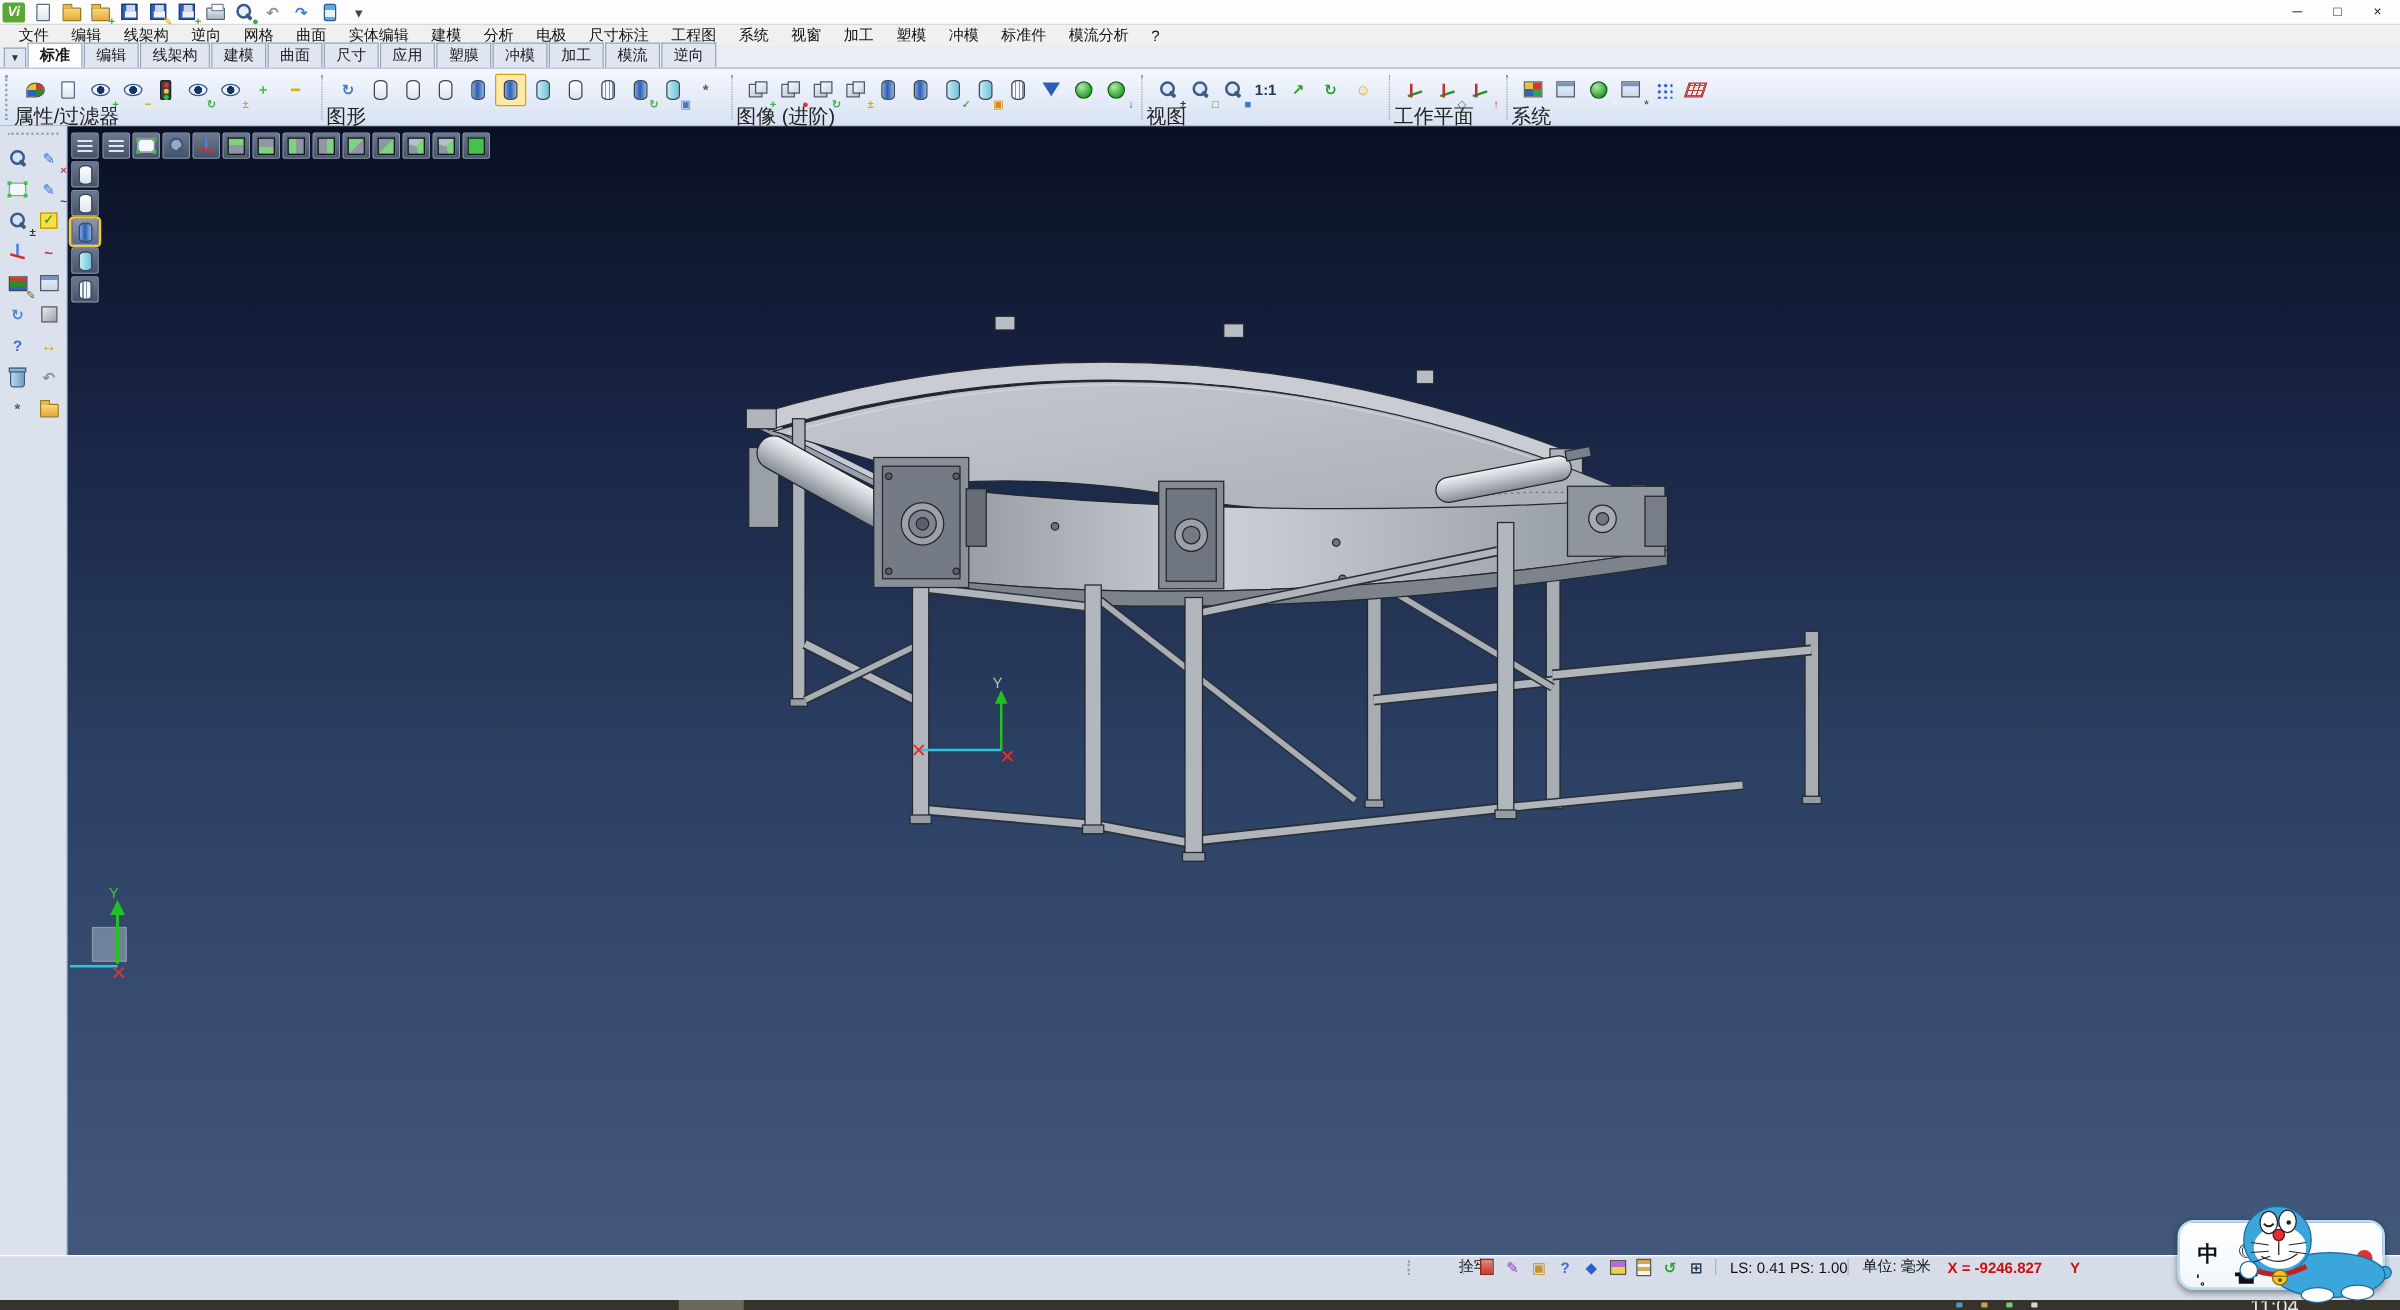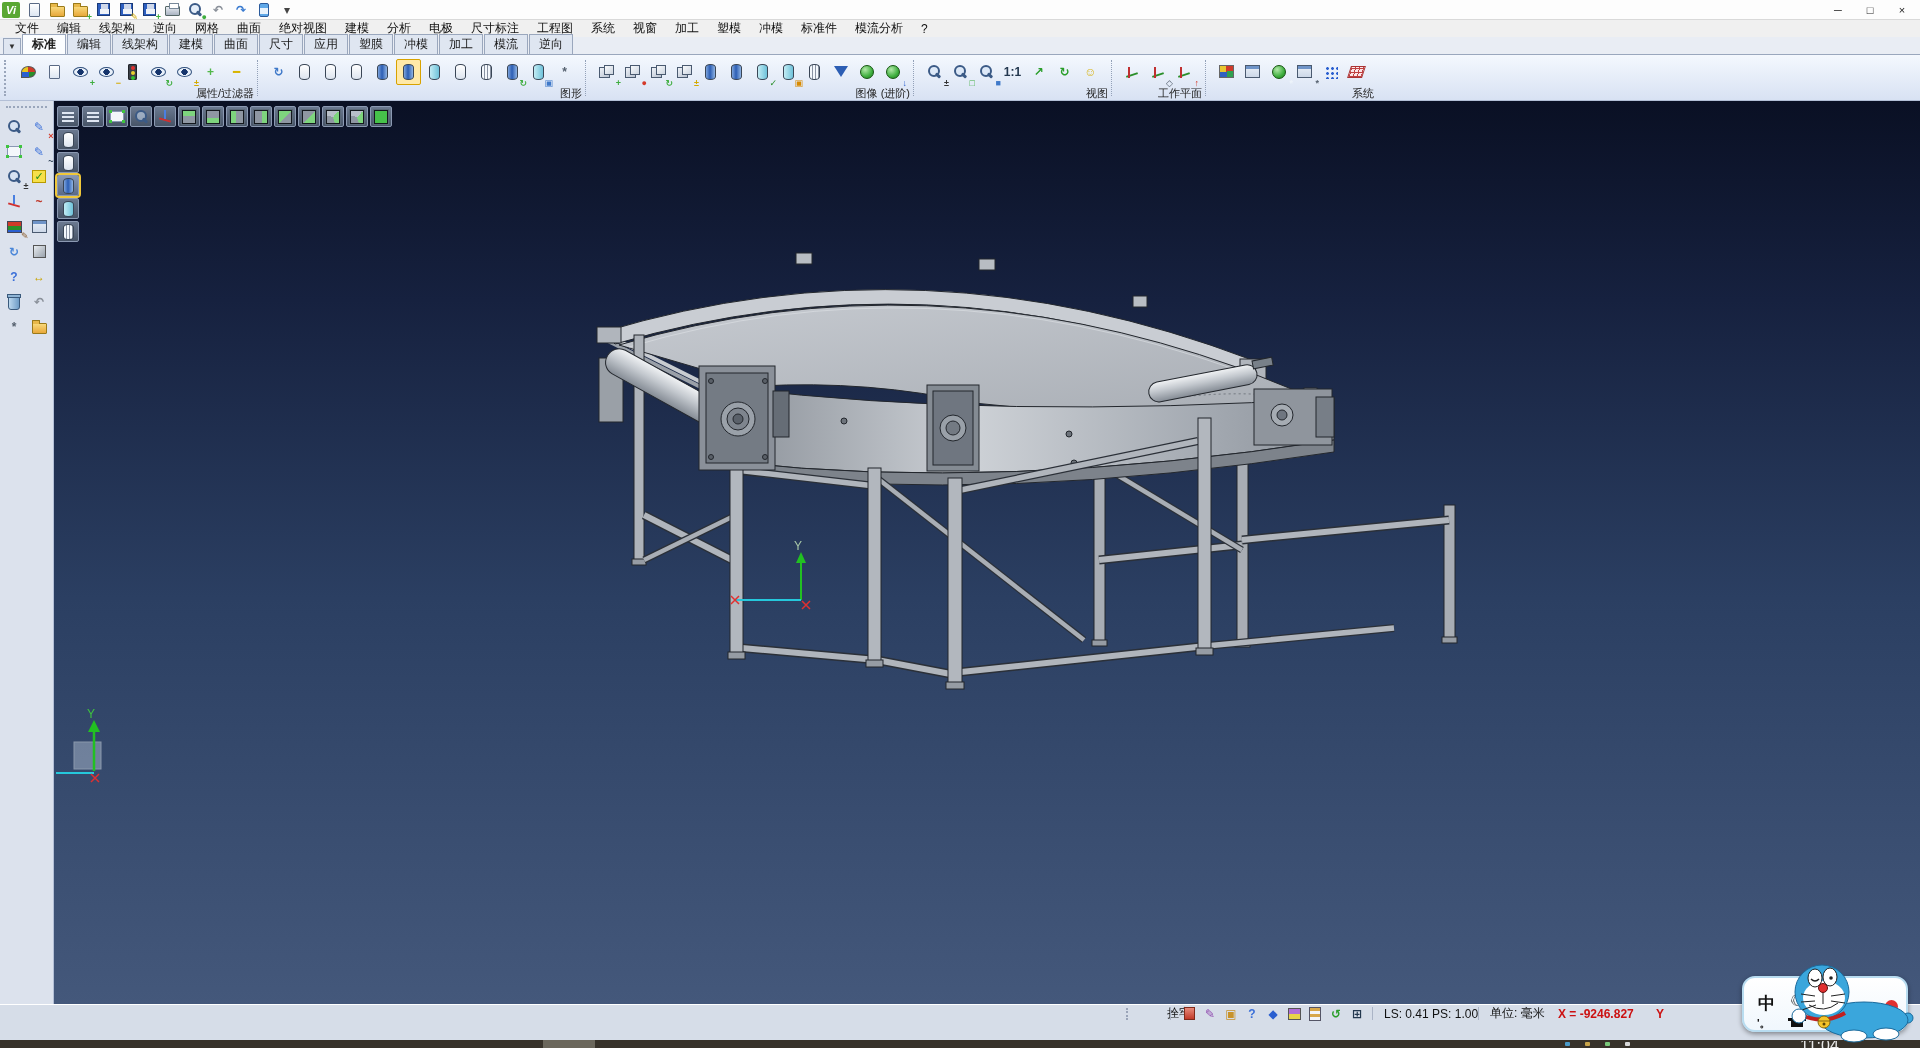--- a/index.html
+++ b/index.html
@@ -24,21 +24,21 @@
   .tab-dd { width:18px; height:16px; border:1px solid #9aa7bd; border-bottom:none; background:#dfe6f1; display:flex; align-items:center; justify-content:center; font-size:8px; color:#333; }
   .tab { padding:1px 9px 1px 9px; border:1px solid #9aa7bd; border-bottom:none; background:#dfe6f1; margin-left:1px; font-size:12px; white-space:nowrap; }
   .tab.active { background:#fbfdff; font-weight:bold; }
 
   
   .toolbar { height:46px; background:linear-gradient(#f4f8fe,#d8e2f3); border-bottom:1px solid #b3bfd6; display:flex; align-items:stretch; padding:1px 2px 0 2px; }
   .tgrip { width:5px; border-left:2px dotted #9aa6bb; margin:4px 2px; }
   .tsep { width:0; border-left:1px dotted #93a1b8; margin:4px 3px; }
   .tgroup { display:flex; flex-direction:column; }
   .ticons { display:flex; align-items:center; gap:1px; flex:1; padding:0 5px; }
-  .tlabel { text-align:right; font-size:11px; color:#222; line-height:13px; }
+  .tlabel { text-align:left; font-size:16px; color:#222; line-height:13px; }
   .tb { position:relative; min-width:25px; height:26px; display:flex; align-items:center; justify-content:center; border-radius:2px; }
   .tb.sel { background:#ffe9a8; border:1px solid #d8a200; }
 
   
   .i { position:relative; display:flex; align-items:center; justify-content:center; font-size:12px; line-height:1; font-weight:bold; }
   .bdg { position:absolute; right:-2px; bottom:-3px; font-size:9px; font-weight:bold; line-height:1; color:#2a8f2a; }
   .i-pal { width:15px; height:12px; border-radius:50% 50% 50% 0; background:conic-gradient(#d03a2a 0 25%,#2a8f2a 0 50%,#2a5fd0 0 75%,#e8c61f 0); border:1px solid #555; }
   .i-doc { width:11px; height:14px; background:linear-gradient(#fff,#dde6f2); border:1px solid #5a6a85; border-radius:1px; }
   .i-docr { width:11px; height:13px; background:linear-gradient(#e88a7a,#c23a2a); border:1px solid #802a1a; }
   .i-eye { width:15px; height:10px; border-radius:50%; border:1px solid #33527e; background:radial-gradient(circle at 50% 50%,#14336b 0 3px,#e8f0fa 3.2px); }
@@ -210,21 +210,21 @@
     <span class="mi">编辑</span>
 
     <span class="mi">线架构</span>
 
     <span class="mi">逆向</span>
 
     <span class="mi">网格</span>
 
     <span class="mi">曲面</span>
 
-    <span class="mi">绝对视图</span>
+    <span class="mi">实体编辑</span>
 
     <span class="mi">建模</span>
 
     <span class="mi">分析</span>
 
     <span class="mi">电极</span>
 
     <span class="mi">尺寸标注</span>
 
     <span class="mi">工程图</span>

